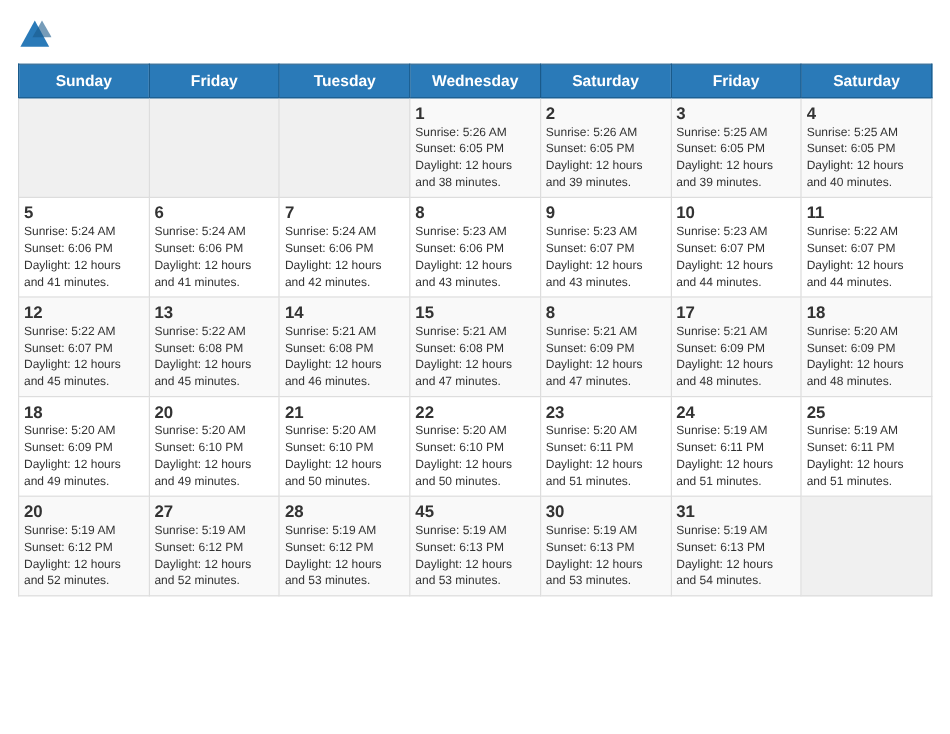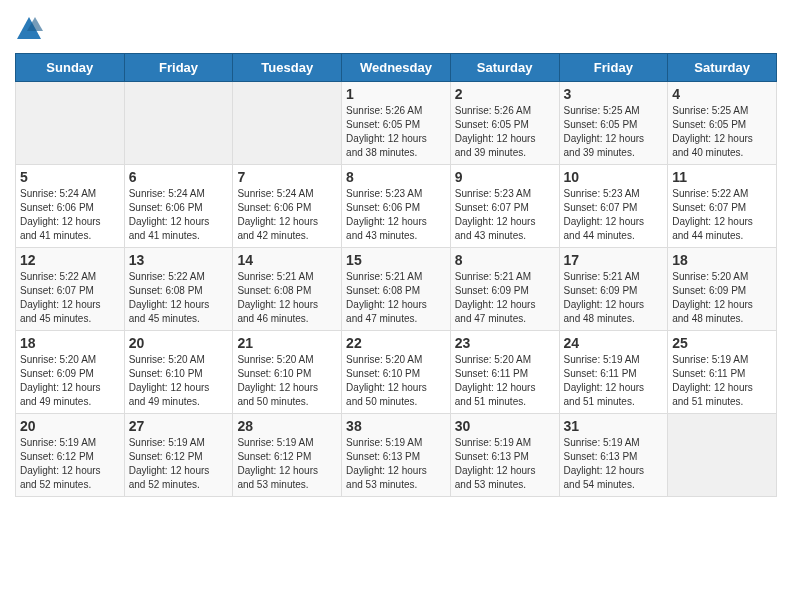--- a/index.html
+++ b/index.html
@@ -317,21 +317,21 @@
 and 52 minutes.</div>
         </td>
         <td>
           <span class="day-number">28</span>
           <div class="day-info" style="white-space: pre-line;">Sunrise: 5:19 AM
 Sunset: 6:12 PM
 Daylight: 12 hours
 and 53 minutes.</div>
         </td>
         <td>
-          <span class="day-number">38</span>
+          <span class="day-number">45</span>
           <div class="day-info" style="white-space: pre-line;">Sunrise: 5:19 AM
 Sunset: 6:13 PM
 Daylight: 12 hours
 and 53 minutes.</div>
         </td>
         <td>
           <span class="day-number">30</span>
           <div class="day-info" style="white-space: pre-line;">Sunrise: 5:19 AM
 Sunset: 6:13 PM
 Daylight: 12 hours

